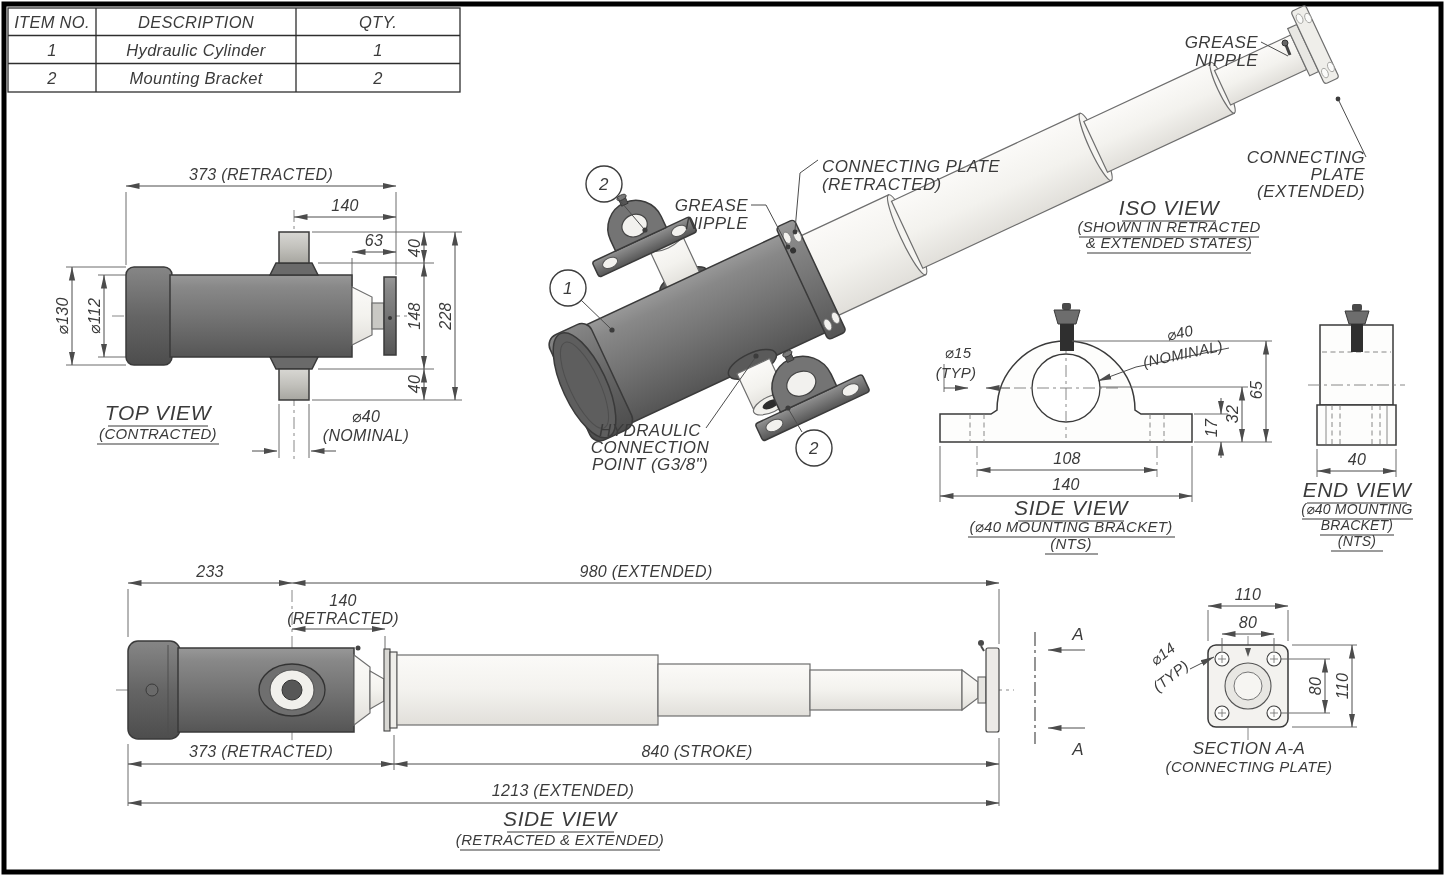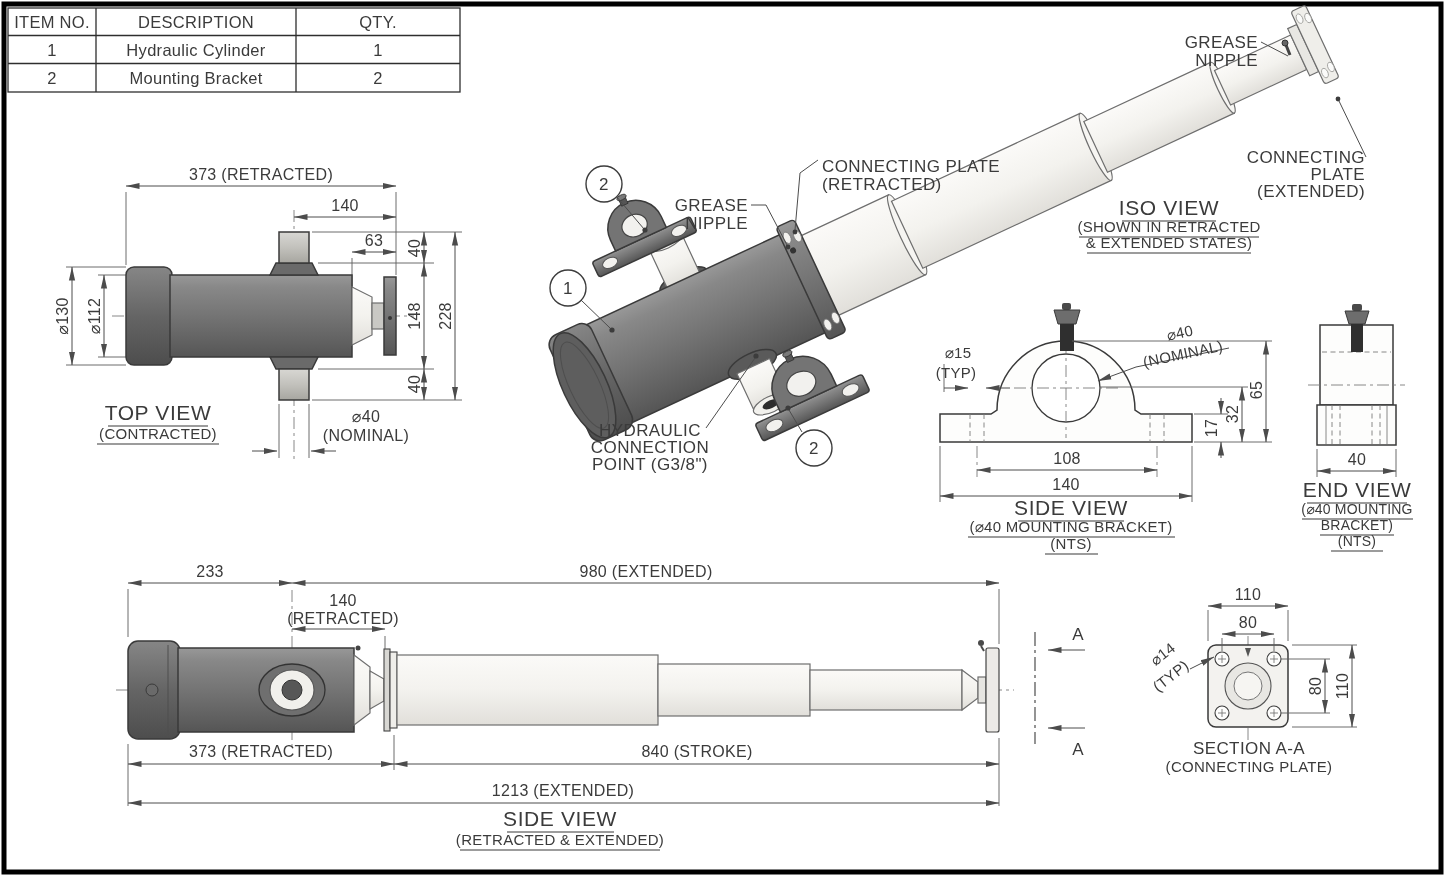--- a/index.html
+++ b/index.html
@@ -1,16 +1,16 @@
 <!DOCTYPE html>
 <html><head>
 <meta charset="utf-8">
 <style>
   html,body{margin:0;padding:0;background:#ffffff;}
-  .stage{position:relative;width:1445px;height:876px;background:#fff;overflow:hidden;}
+  .stage{position:relative;width:1445px;height:876px;background:#fff;overflow:hidden;font-style:italic;}
   svg{display:block;}
   text{font-family:"Liberation Sans","DejaVu Sans",sans-serif;fill:#3b3b3b;}
   .dim{font-size:16px;letter-spacing:.3px;}
   .lbl{font-size:17px;letter-spacing:.4px;}
   .ttl{font-size:21px;letter-spacing:.6px;}
   .sub{font-size:15px;letter-spacing:.3px;}
   .sub2{font-size:14px;letter-spacing:.2px;}
   .tbl{font-size:16.5px;letter-spacing:.3px;}
   .mid{text-anchor:middle;}
   .end{text-anchor:end;}

